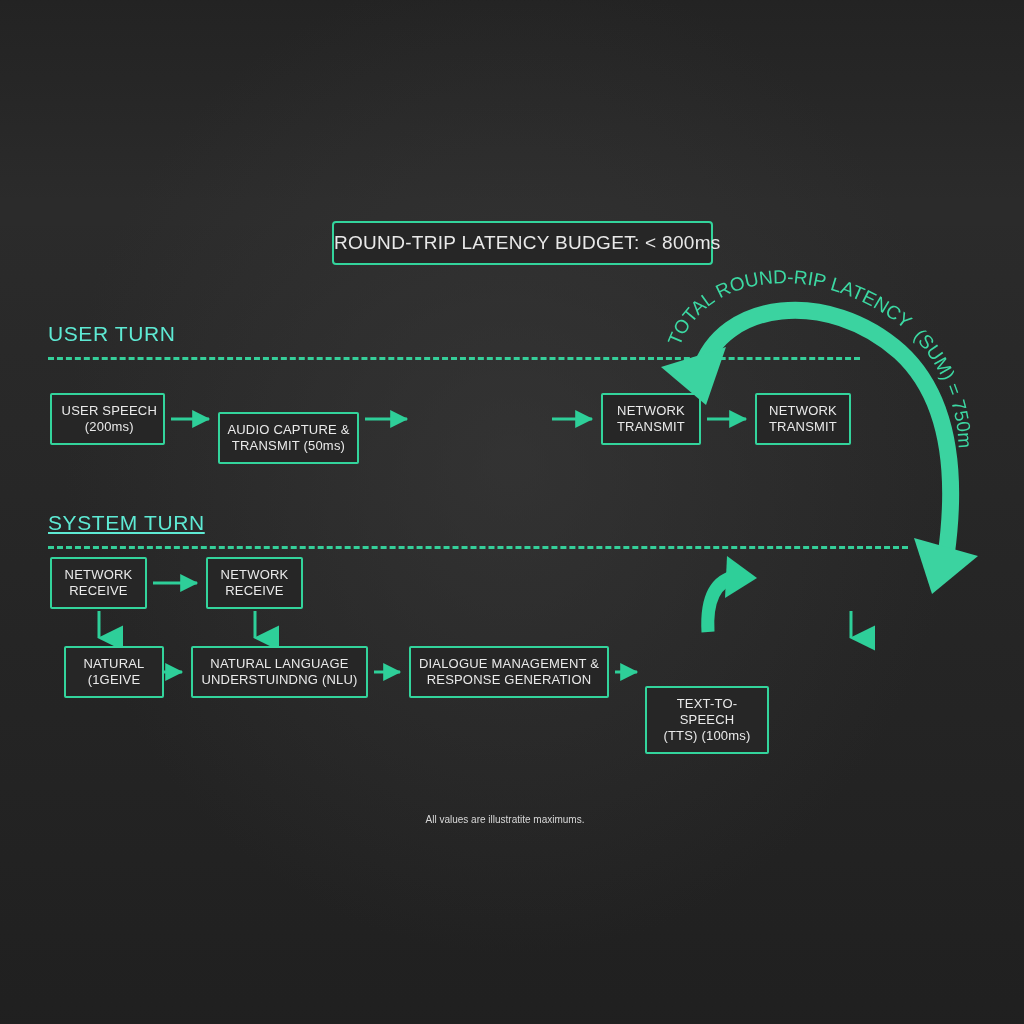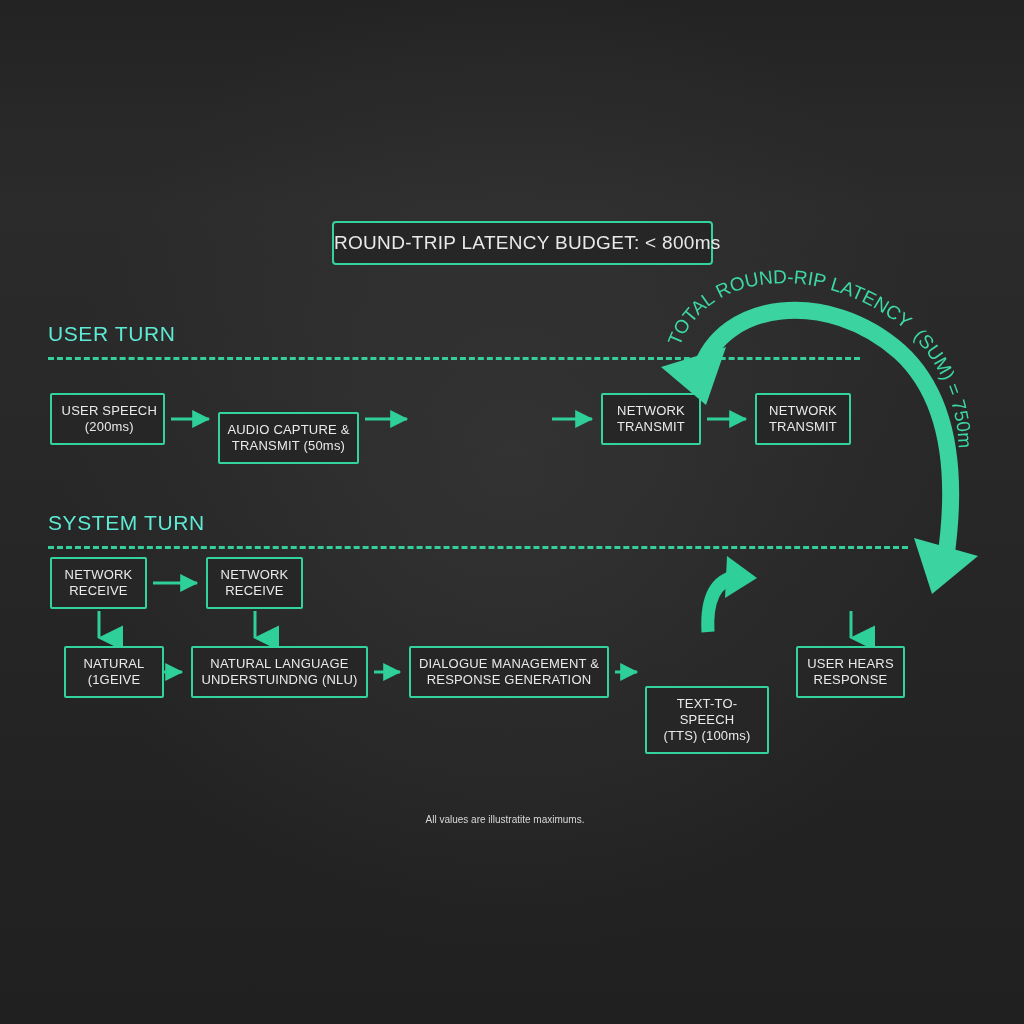--- a/index.html
+++ b/index.html
@@ -124,21 +124,21 @@
   </div>
   <div class="pbox" style="left:601px; top:393px; width:100px; height:52px;">
     <span class="lbl">NETWORK
 TRANSMIT</span>
   </div>
   <div class="pbox" style="left:755px; top:393px; width:96px;  height:52px;">
     <span class="lbl">NETWORK
 TRANSMIT</span>
   </div>
 
-  <div class="section-label" style="left:48px; top:511px;">SYSTEM TURN</div>
+  <div class="section-label" style="left:48px; top:511px;text-decoration:underline;">SYSTEM TURN</div>
   <div class="dashed-rule" style="left:48px; top:546px; width:860px;"></div>
 
   <div class="pbox" style="left:50px;  top:557px; width:97px;  height:52px;">
     <span class="lbl">NETWORK
 RECEIVE</span>
   </div>
   <div class="pbox" style="left:206px; top:557px; width:97px;  height:52px;">
     <span class="lbl">NETWORK
 RECEIVE</span>
   </div>
@@ -151,24 +151,20 @@
     <span class="lbl">DIALOGUE MANAGEMENT &amp;
 RESPONSE GENERATION</span>
   </div>
   <div class="pbox" style="left:191px; top:646px; width:177px; height:52px;">
     <span class="lbl">NATURAL LANGUAGE
 UNDERSTUINDNG (NLU)</span>
   </div>
   <div class="pbox" style="left:645px; top:646px; width:124px; height:68px;margin-top:40px;">
     <span class="lbl">TEXT-TO-SPEECH
 (TTS) (100ms)</span>
-  </div>
-  <div class="pbox" style="left:796px; top:646px; width:109px; height:52px;">
-    <span class="lbl">USER HEARS
-RESPONSE</span>
   </div>
 
   <svg id="wires" width="1024" height="1024" viewBox="0 0 1024 1024">
     <defs>
       <marker id="ah" markerWidth="7" markerHeight="7" refX="5.6" refY="3" orient="auto">
         <path d="M0,0 L6,3 L0,6 z" fill="#2ecf99"></path>
       </marker>
       <marker id="ahd" markerWidth="9" markerHeight="9" refX="4.2" refY="8" orient="auto">
         <path d="M0,0 L8.4,0 L4.2,8.5 z" fill="#2ecf99"></path>
       </marker>

